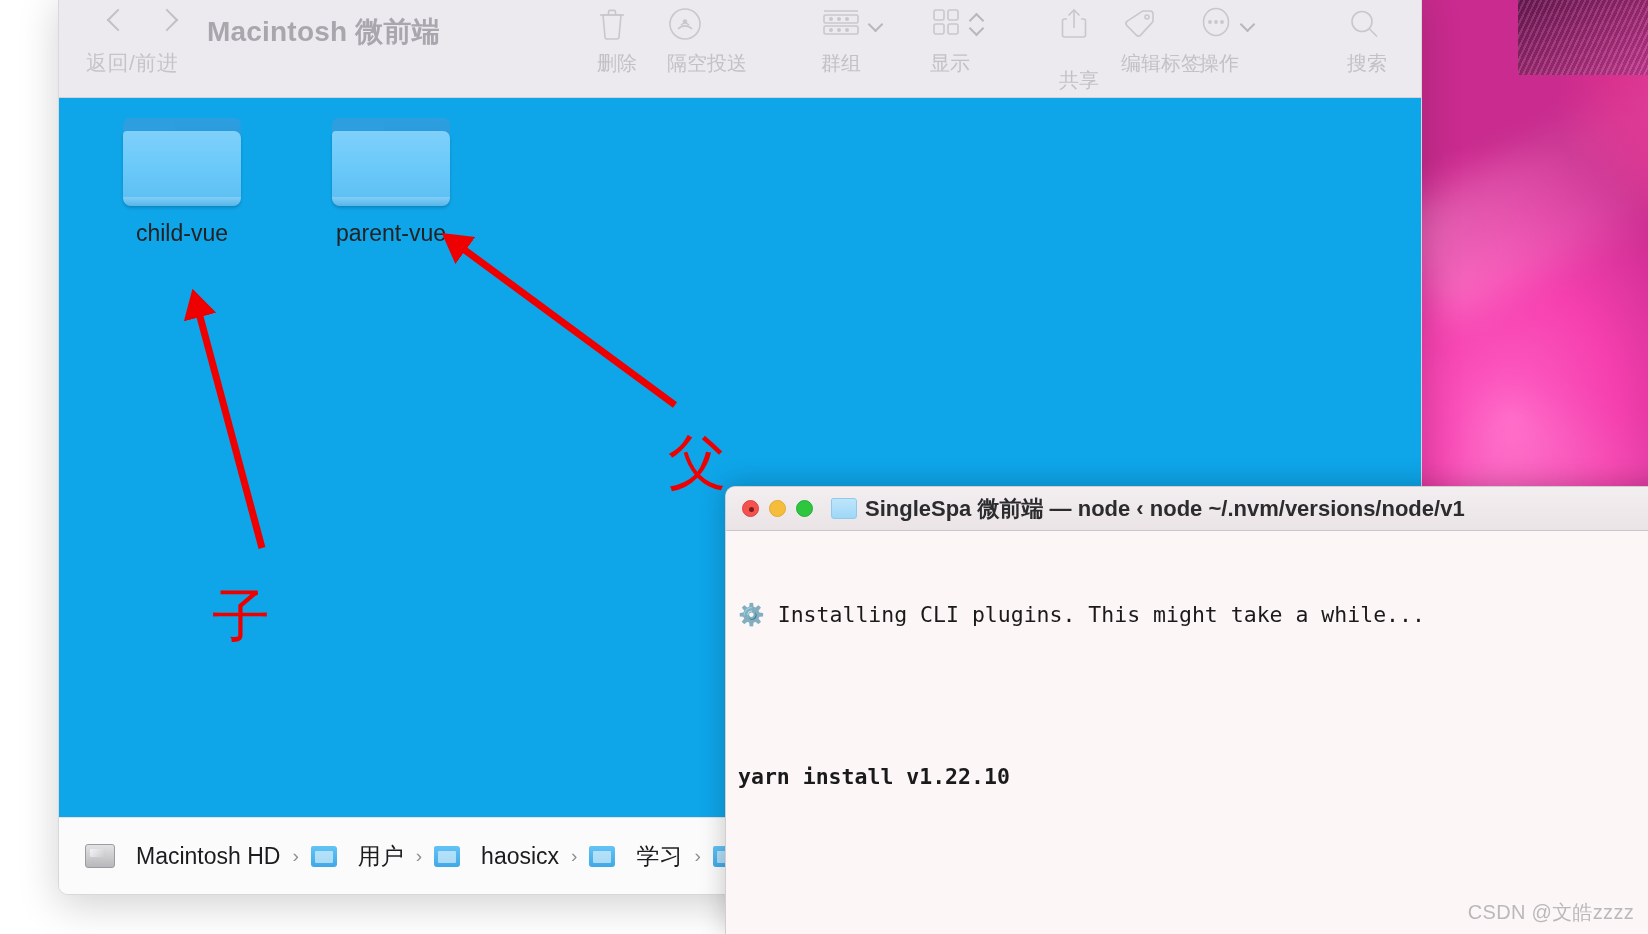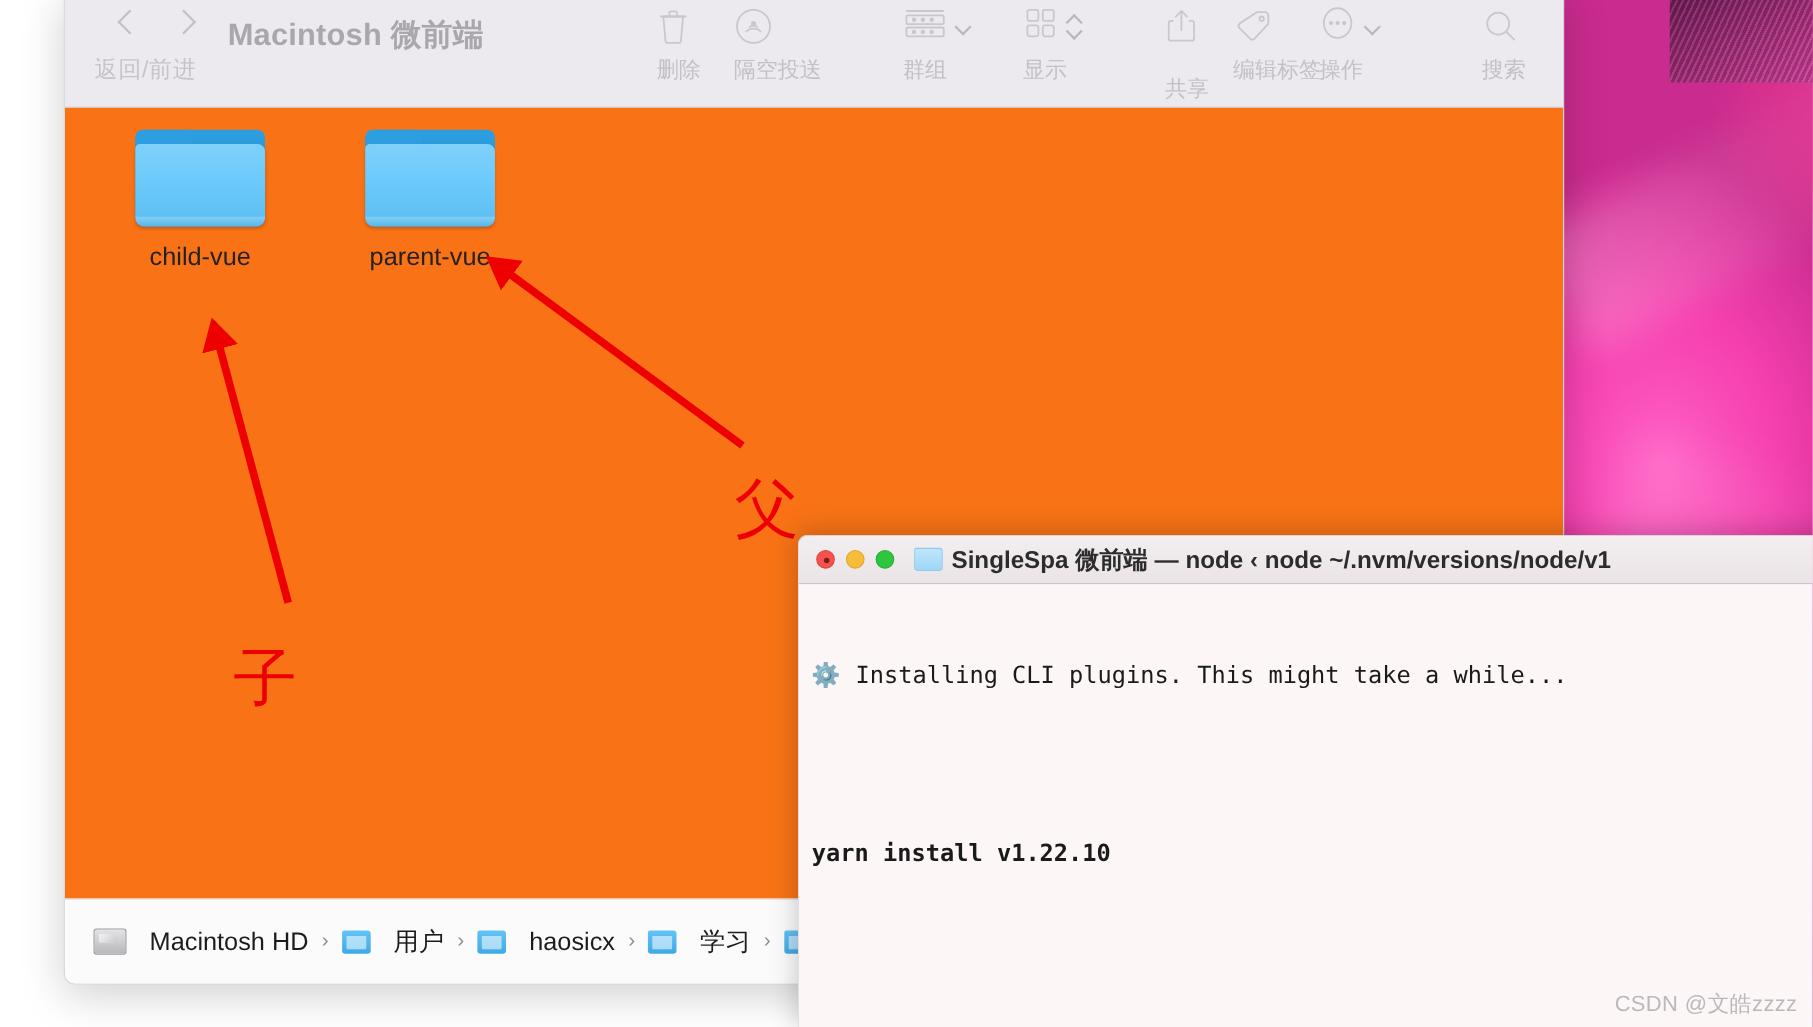--- a/index.html
+++ b/index.html
@@ -100,21 +100,21 @@
   .tg-updown::before, .tg-updown::after {
     content: ""; position: absolute; left: 2px;
     width: 9px; height: 9px;
     border-right: 2.2px solid #b9b7bc; border-bottom: 2.2px solid #b9b7bc;
   }
   .tg-updown::before { top: 7px; transform: rotate(-135deg); }
   .tg-updown::after  { top: 15px; transform: rotate(45deg); }
 
   .finder-canvas {
     position: absolute; left: 0; top: 107px; right: 0; bottom: 77px;
-    background: #f97316;
+    background: #0ea5e9;
   }
 
   .folder-item { position: absolute; width: 150px; text-align: center; }
   .folder-ico { width: 118px; height: 92px; margin: 0 auto; position: relative; }
   .folder-back {
     position: absolute; left: 0; top: 0; width: 118px; height: 88px;
     border-radius: 7px 7px 8px 8px;
     background: linear-gradient(180deg, #2d9ee0 0%, #2490d6 100%);
   }
   .folder-tab {

